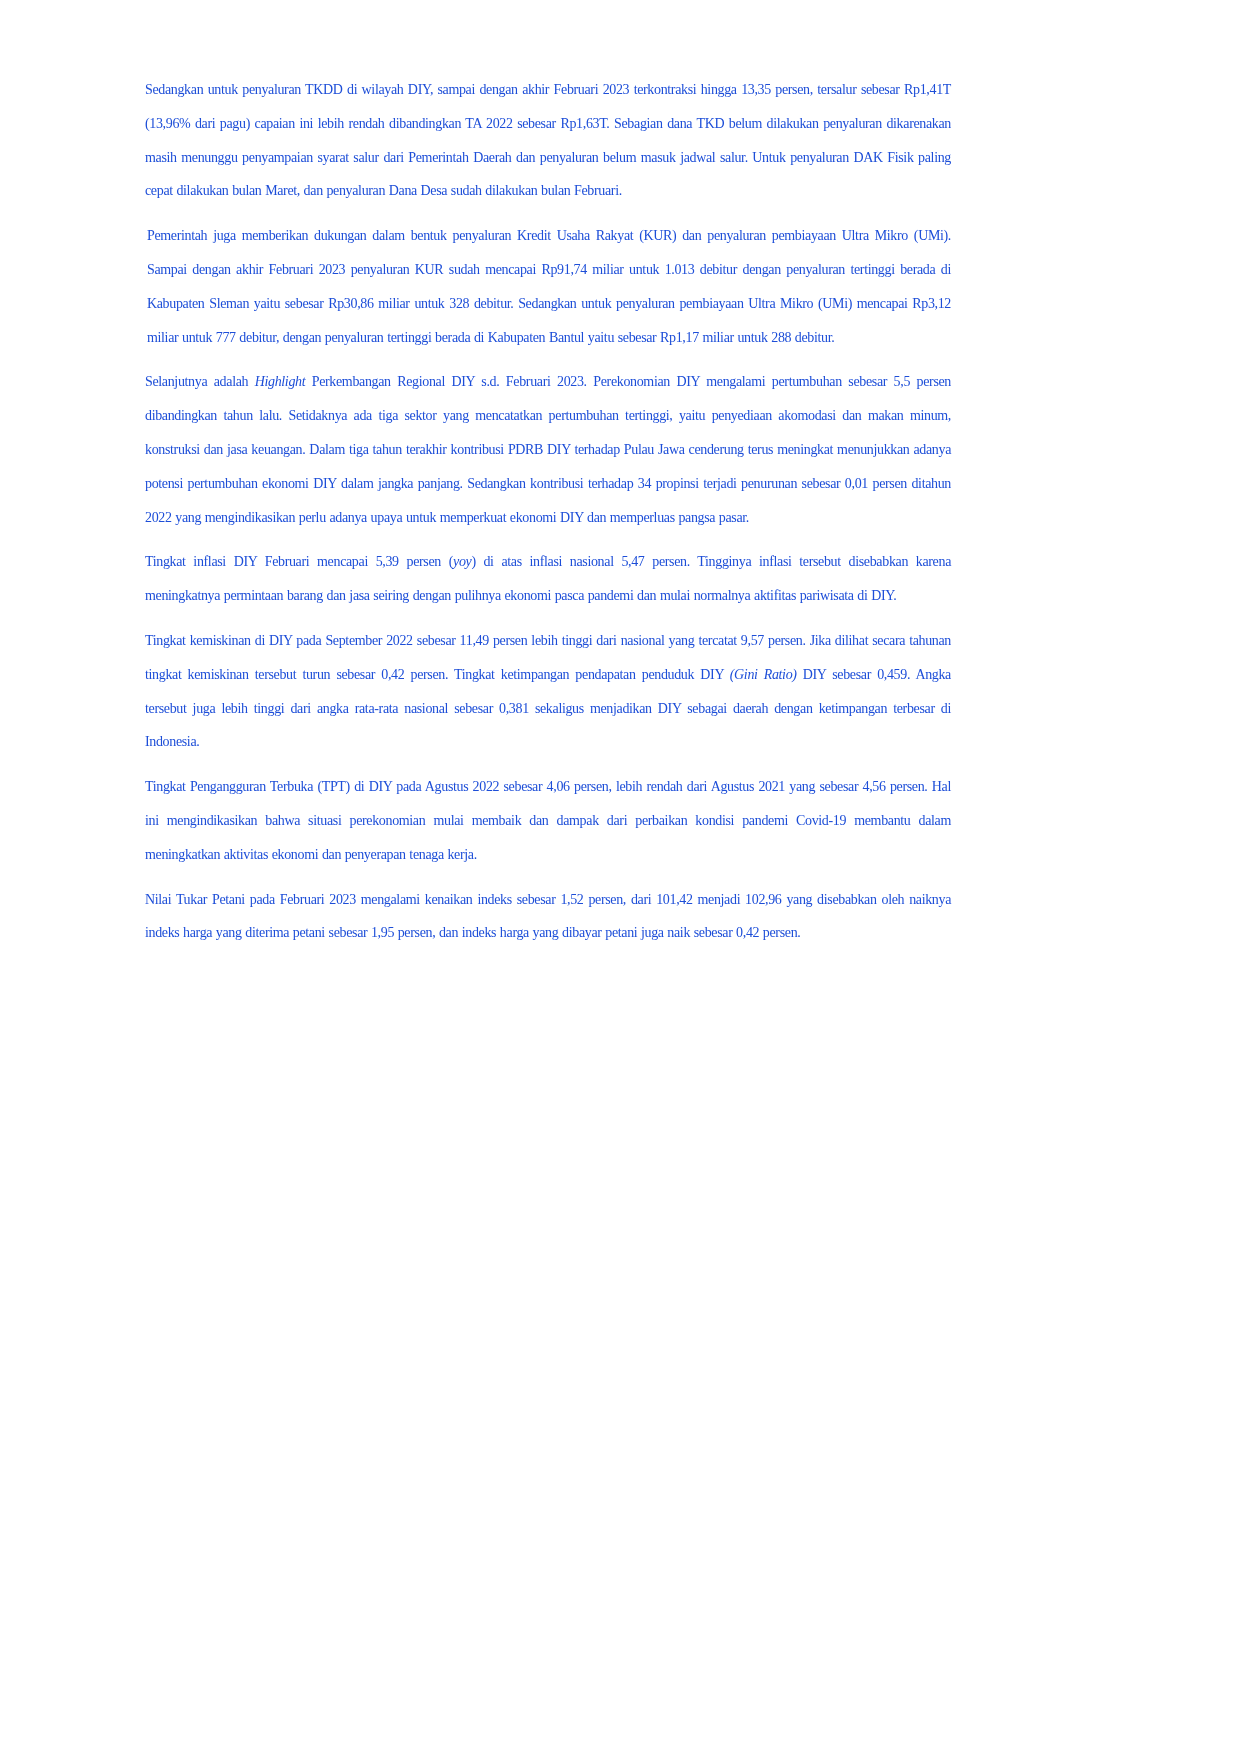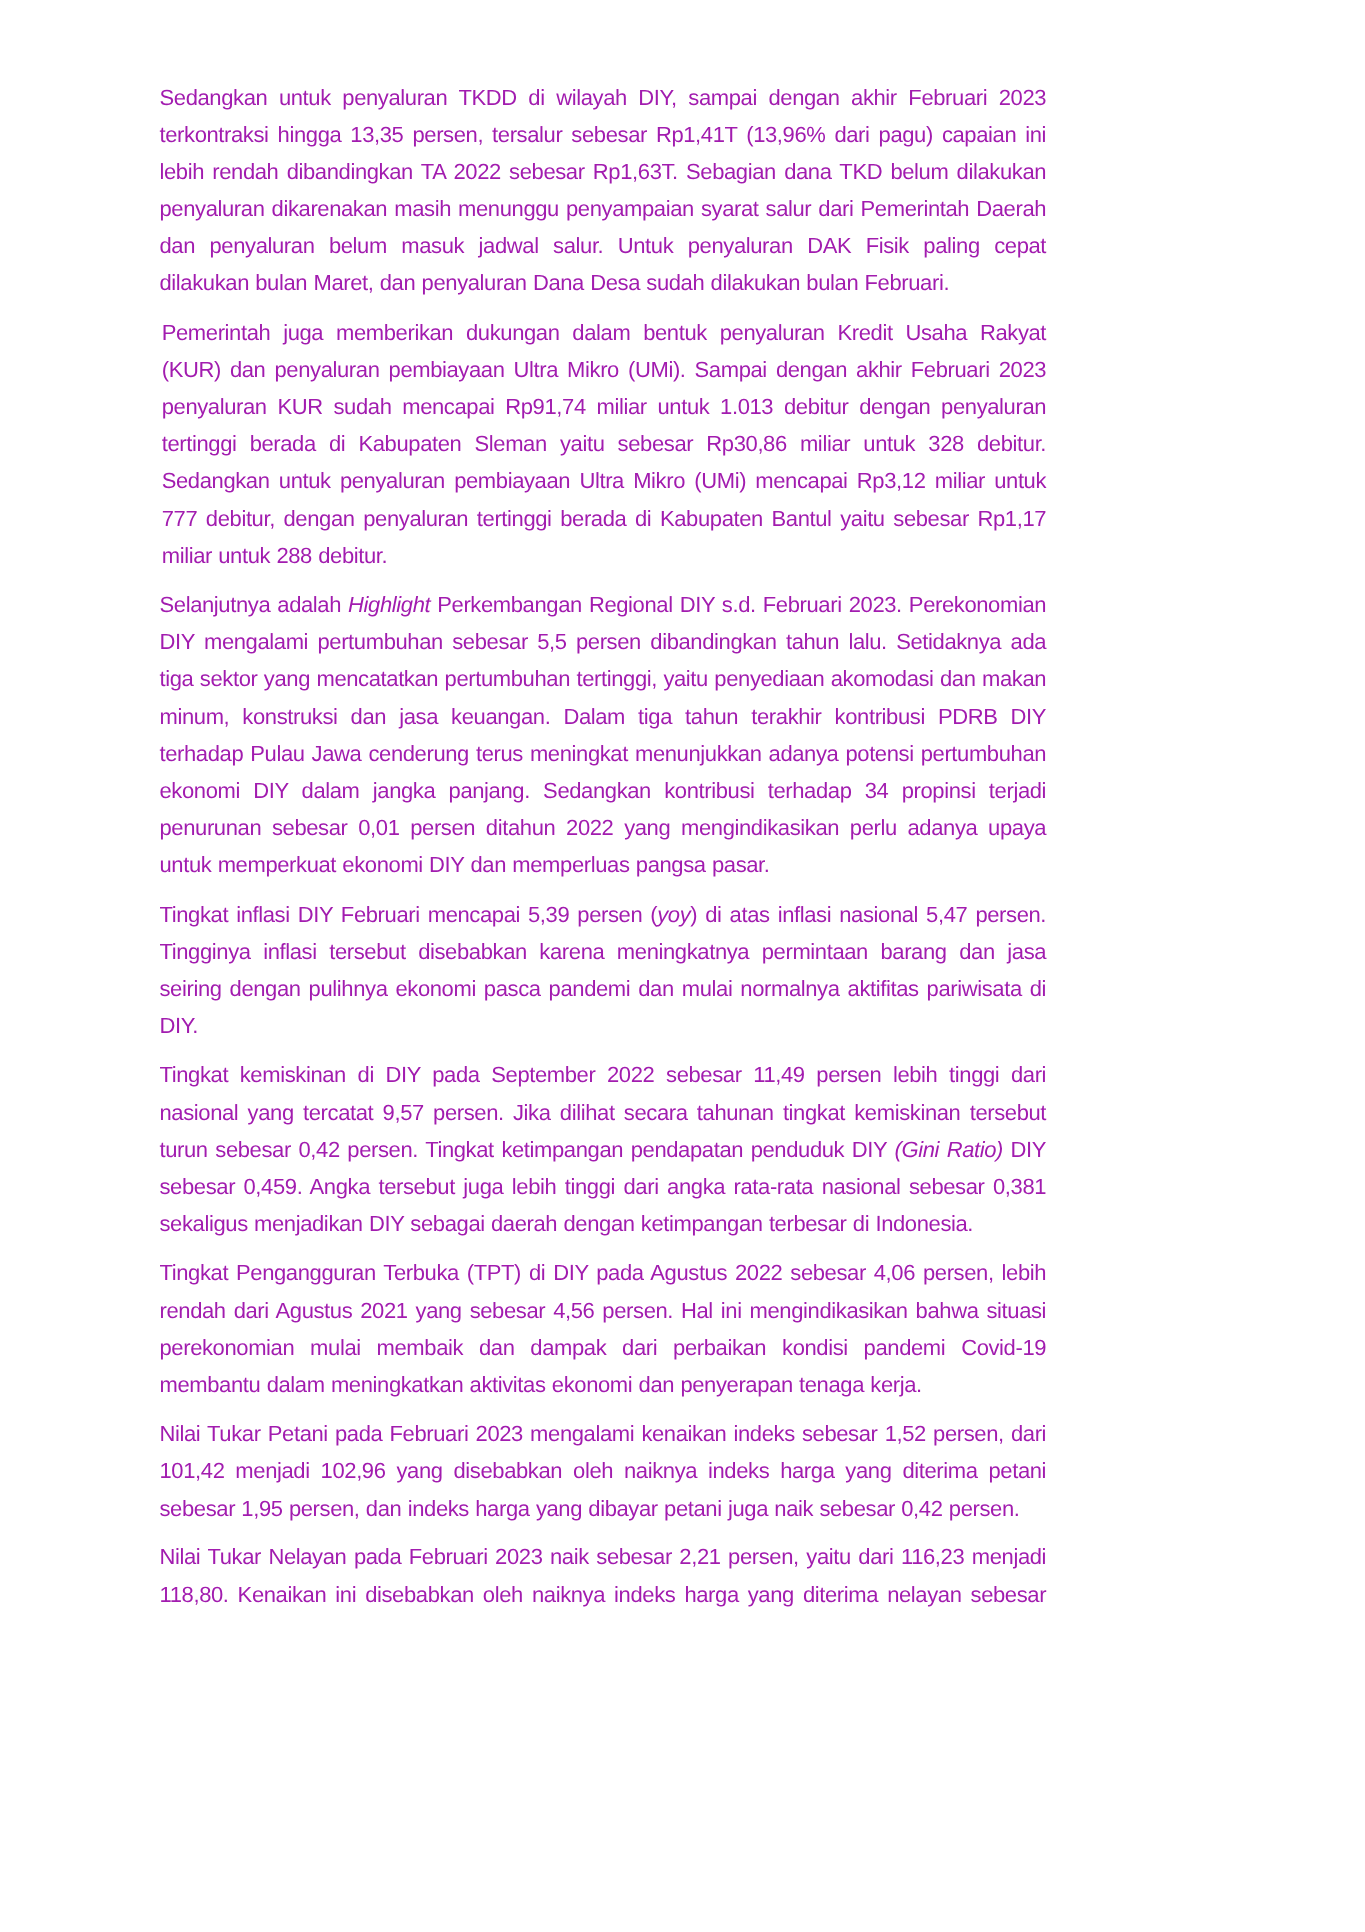--- a/index.html
+++ b/index.html
@@ -2,24 +2,24 @@
 <html><head>
 <meta charset="utf-8">
 <style>
   html, body { margin: 0; padding: 0; background: #ffffff; }
   body { width: 1241px; height: 1756px; position: relative; overflow: hidden; }
   .page {
     position: absolute;
     left: 145px;
     top: 73px;
     width: 806px;
-    font-family: Liberation Sans, sans-serif;
-    font-size: 20px;
+    font-family: Liberation Serif, serif;
+    font-size: 14px;
     line-height: 33.8px;
-    color: #a21caf;
+    color: #1d4ed8;
     letter-spacing: -0.35px;
     word-spacing: 0.5px;
   }
   .para {
     margin: 0 0 11px 0;
     text-align: justify;
     text-align-last: left;
   }
   .para.indent-left { padding-left: 2px; }
   em { font-style: italic; }
@@ -50,17 +50,14 @@
   </p>
 
   <p class="para">
     <span>Tingkat Pengangguran Terbuka (TPT) di DIY pada Agustus 2022 sebesar 4,06 persen, lebih rendah dari Agustus 2021 yang sebesar 4,56 persen. Hal ini mengindikasikan bahwa situasi perekonomian mulai membaik dan dampak dari perbaikan kondisi pandemi Covid-19 membantu dalam meningkatkan aktivitas ekonomi dan penyerapan tenaga kerja.</span>
   </p>
 
   <p class="para">
     <span>Nilai Tukar Petani pada Februari 2023 mengalami kenaikan indeks sebesar 1,52 persen, dari 101,42 menjadi 102,96 yang disebabkan oleh naiknya indeks harga yang diterima petani sebesar 1,95 persen, dan indeks harga yang dibayar petani juga naik sebesar 0,42 persen.</span>
   </p>
 
-  <p class="para" style="text-align-last: justify;">
-    <span>Nilai Tukar Nelayan pada Februari 2023 naik sebesar 2,21 persen, yaitu dari 116,23 menjadi 118,80. Kenaikan ini disebabkan oleh naiknya indeks harga yang diterima nelayan sebesar</span>
-  </p>
 
 </div>
 
 </body></html>

